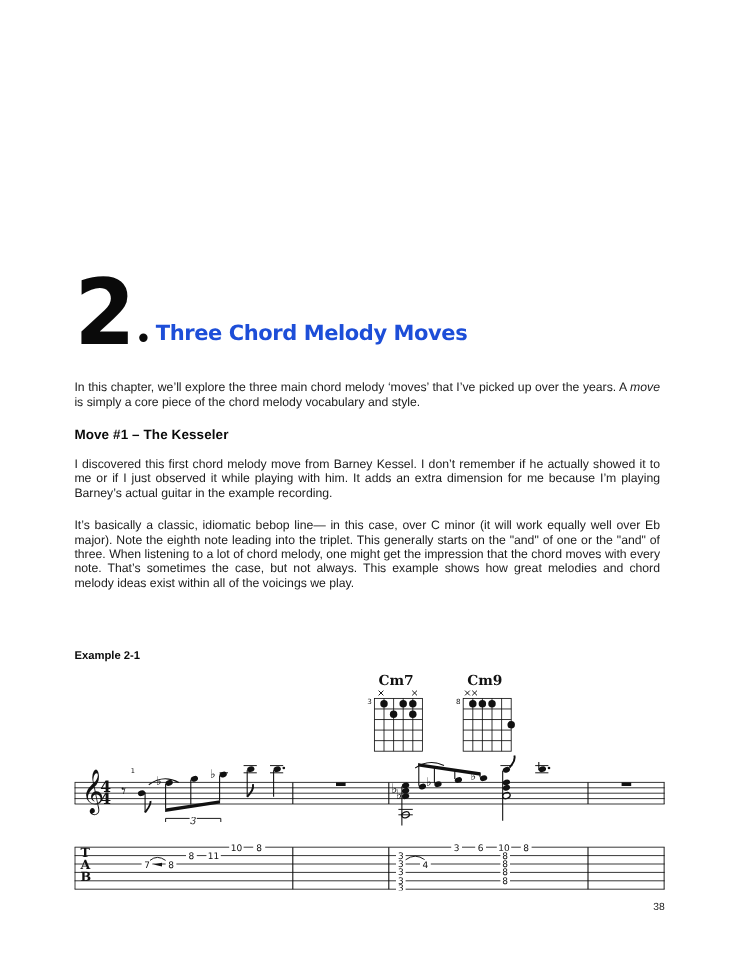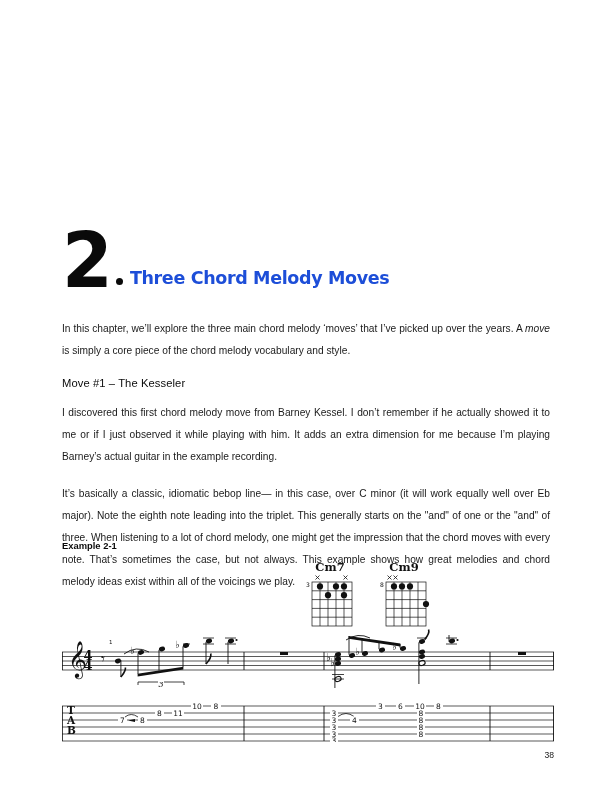--- a/index.html
+++ b/index.html
@@ -61,29 +61,29 @@
   .body-col {
     position: absolute;
     left: 62px;
     top: 318px;
     width: 488px;
   }
   p.para {
     margin: 0 0 15px 0;
     font-family: "Liberation Sans", sans-serif;
     font-size: 10.2px;
-    line-height: 22px;
+    line-height: 12px;
     text-align: justify;
     color: #1a1a1a;
   }
   p.para:last-child { margin-bottom: 13px; }
   .sec-head {
     margin: 4px 0 13px 0;
     font-family: "Liberation Sans", sans-serif;
-    font-weight: 400;
+    font-weight: 700;
     font-size: 11.2px;
     color: #0a0a0a;
     letter-spacing: 0.1px;
   }
   em.it { font-style: italic; }
 
   .example-label {
     position: absolute;
     left: 62px;
     top: 540px;

